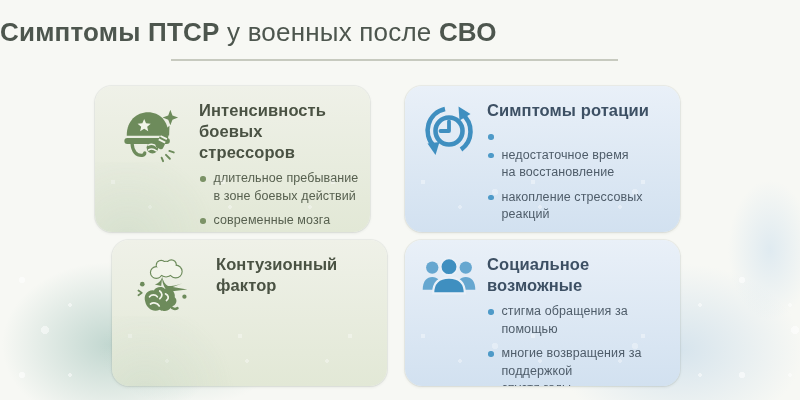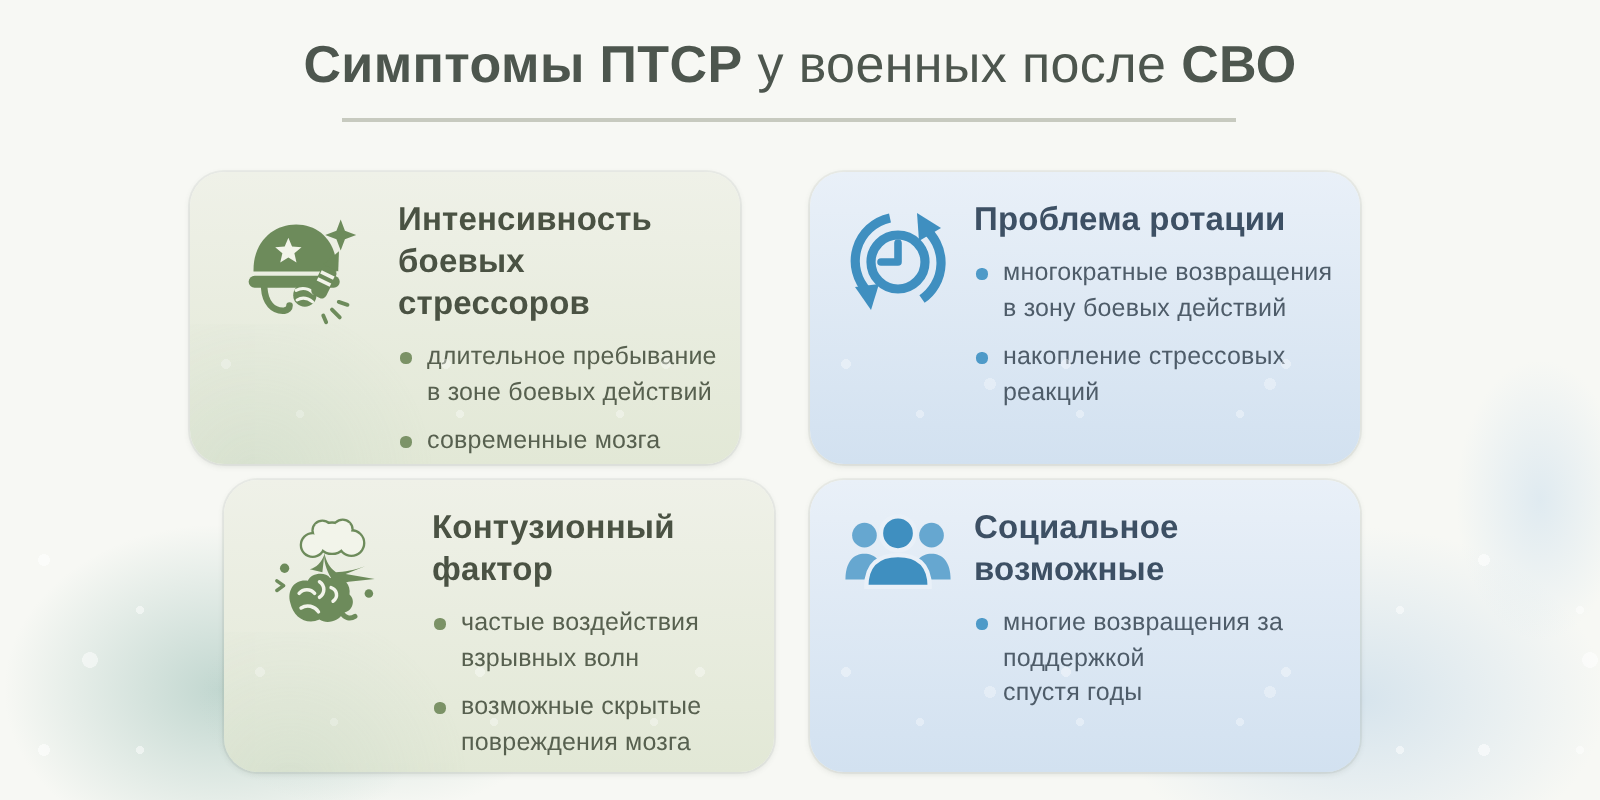--- a/index.html
+++ b/index.html
@@ -34,21 +34,21 @@
     position:absolute;left:0;right:0;bottom:0;height:150px;opacity:.55;pointer-events:none;
     background-image:
       radial-gradient(circle 3px at 22px 30px, rgba(255,255,255,.95) 97%, transparent),
       radial-gradient(circle 2px at 70px 55px, rgba(255,255,255,.9) 97%, transparent),
       radial-gradient(circle 4px at 45px 80px, rgba(255,255,255,.85) 97%, transparent),
       radial-gradient(circle 2.5px at 100px 20px, rgba(255,255,255,.9) 97%, transparent);
     background-size:120px 95px,90px 70px,150px 110px,75px 60px;
   }
 
   
-  .header{position:absolute;top:0;left:0;width:100%;text-align:center;}
+  .header{position:absolute;top:0;left:0;width:100%;text-align:left;}
   .page-title{
     margin-top:17px;
     font-size:26px;font-weight:400;letter-spacing:.2px;
     color:var(--title_text,#4d564e);
   }
   .page-title .b{font-weight:700;}
   .title-divider{
     position:absolute;top:59px;left:171px;width:447px;height:1.5px;
     background:var(--divider,#c7cabf);
   }
@@ -164,26 +164,29 @@
       <svg width="60" height="60" viewBox="0 0 60 60">
         <circle cx="30" cy="30" r="13.5" fill="none" stroke="var(--icon_blue,#3f8fc0)" stroke-width="4.6"></circle>
         <path d="M30 30 L30 20.5 M30 30 L21.5 30" stroke="var(--icon_blue,#3f8fc0)" stroke-width="3.8" stroke-linecap="round"></path>
         <path d="M26 8 A 22 22 0 0 0 15 45" fill="none" stroke="var(--icon_blue,#3f8fc0)" stroke-width="4.6"></path>
         <path d="M8.5 42.5 L20.5 41 L16.5 54 Z" fill="var(--icon_blue,#3f8fc0)"></path>
         <path d="M42 48.5 A 22 22 0 0 0 43 13" fill="none" stroke="var(--icon_blue,#3f8fc0)" stroke-width="4.6"></path>
         <path d="M39.5 5.5 L51.5 13 L40.5 19.5 Z" fill="var(--icon_blue,#3f8fc0)"></path>
       </svg>
     </div>
     <div class="content">
-      <h2 class="card-title">Проблема ротации</h2>
+      <h2 class="card-title">Симптомы ротации</h2>
       <ul class="bullets">
         <li class="bullet">
             <span class="dot"></span>
-            <span class="bullet-text">многократные возвращения
-в зону боевых действий</span>
+          </li>
+        <li class="bullet">
+            <span class="dot"></span>
+            <span class="bullet-text">недостаточное время
+на восстановление</span>
           </li>
         <li class="bullet">
             <span class="dot"></span>
             <span class="bullet-text">накопление стрессовых реакций</span>
           </li>
       </ul>
     </div>
   </section>
 
   <section class="card green c3">
@@ -208,33 +211,20 @@
         <path d="M9.5 46 C7.5 39 12 33.5 18.5 34.5 C20 30.5 27.5 29.5 30 33 C36 31.5 41 36 40 41.5 C43.5 44.5 41.5 50.5 36.5 51 C35 55.5 28 57 24.5 54.5 C17.5 57.5 11 53 9.5 46 Z" fill="var(--icon_green,#6d8b5b)"></path>
         <path d="M36 51 C37.5 53.8 40.5 54.3 42.8 52.8" fill="none" stroke="var(--icon_green,#6d8b5b)" stroke-width="2.6" stroke-linecap="round"></path>
         <path d="M14 41 C16 38.5 20 38.5 22 41 M24.5 35 C27.5 37 27.5 41 24.5 43 M30.5 38 C33.5 39 34.5 43 31.5 45 M15 48.5 C18 46.5 22 47.5 24 50.5" fill="none" stroke="var(--icon_green_light,#f2f4ea)" stroke-width="1.8" stroke-linecap="round"></path>
         <circle cx="6.5" cy="28" r="2.4" fill="var(--icon_green,#6d8b5b)"></circle>
         <circle cx="50" cy="41" r="2.2" fill="var(--icon_green,#6d8b5b)"></circle>
         <path d="M2.5 34.5 L6 37 L2.5 39.5" fill="none" stroke="var(--icon_green,#6d8b5b)" stroke-width="1.8" stroke-linecap="round" stroke-linejoin="round"></path>
       </svg>
     </div>
     <div class="content">
       <h2 class="card-title">Контузионный фактор</h2>
-      <ul class="bullets">
-        <li class="bullet">
-            <span class="dot"></span>
-            <span class="bullet-text">частые воздействия
-взрывных волн</span>
-          </li>
-        <li class="bullet">
-            <span class="dot"></span>
-            <span class="bullet-text">возможные скрытые
-повреждения мозга</span>
-          </li>
-
-      </ul>
     </div>
   </section>
 
   <section class="card blue c4">
     <div class="icon-col">
       <svg width="58" height="46" viewBox="0 0 64 50">
         <g fill="var(--icon_blue_light,#66a7d0)">
           <circle cx="13.5" cy="13.5" r="6.8"></circle>
           <path d="M3 38 C3 28 7.7 23.8 13.5 23.8 C19.3 23.8 24 28 24 38 Z"></path>
           <circle cx="50.5" cy="13.5" r="6.8"></circle>
@@ -244,20 +234,24 @@
           <circle cx="32" cy="12.5" r="9.4"></circle>
           <path d="M14.5 42 C14.5 29 22 24.5 32 24.5 C42 24.5 49.5 29 49.5 42 Z"></path>
         </g>
       </svg>
     </div>
     <div class="content">
       <h2 class="card-title">Социальное возможные</h2>
       <ul class="bullets">
         <li class="bullet">
             <span class="dot"></span>
+            <span class="bullet-text">стигма обращения за помощью</span>
+          </li>
+        <li class="bullet">
+            <span class="dot"></span>
             <span class="bullet-text">многие возвращения за поддержкой
 спустя годы</span>
           </li>
       </ul>
     </div>
   </section>
 
 </div>
 
 </body></html>

